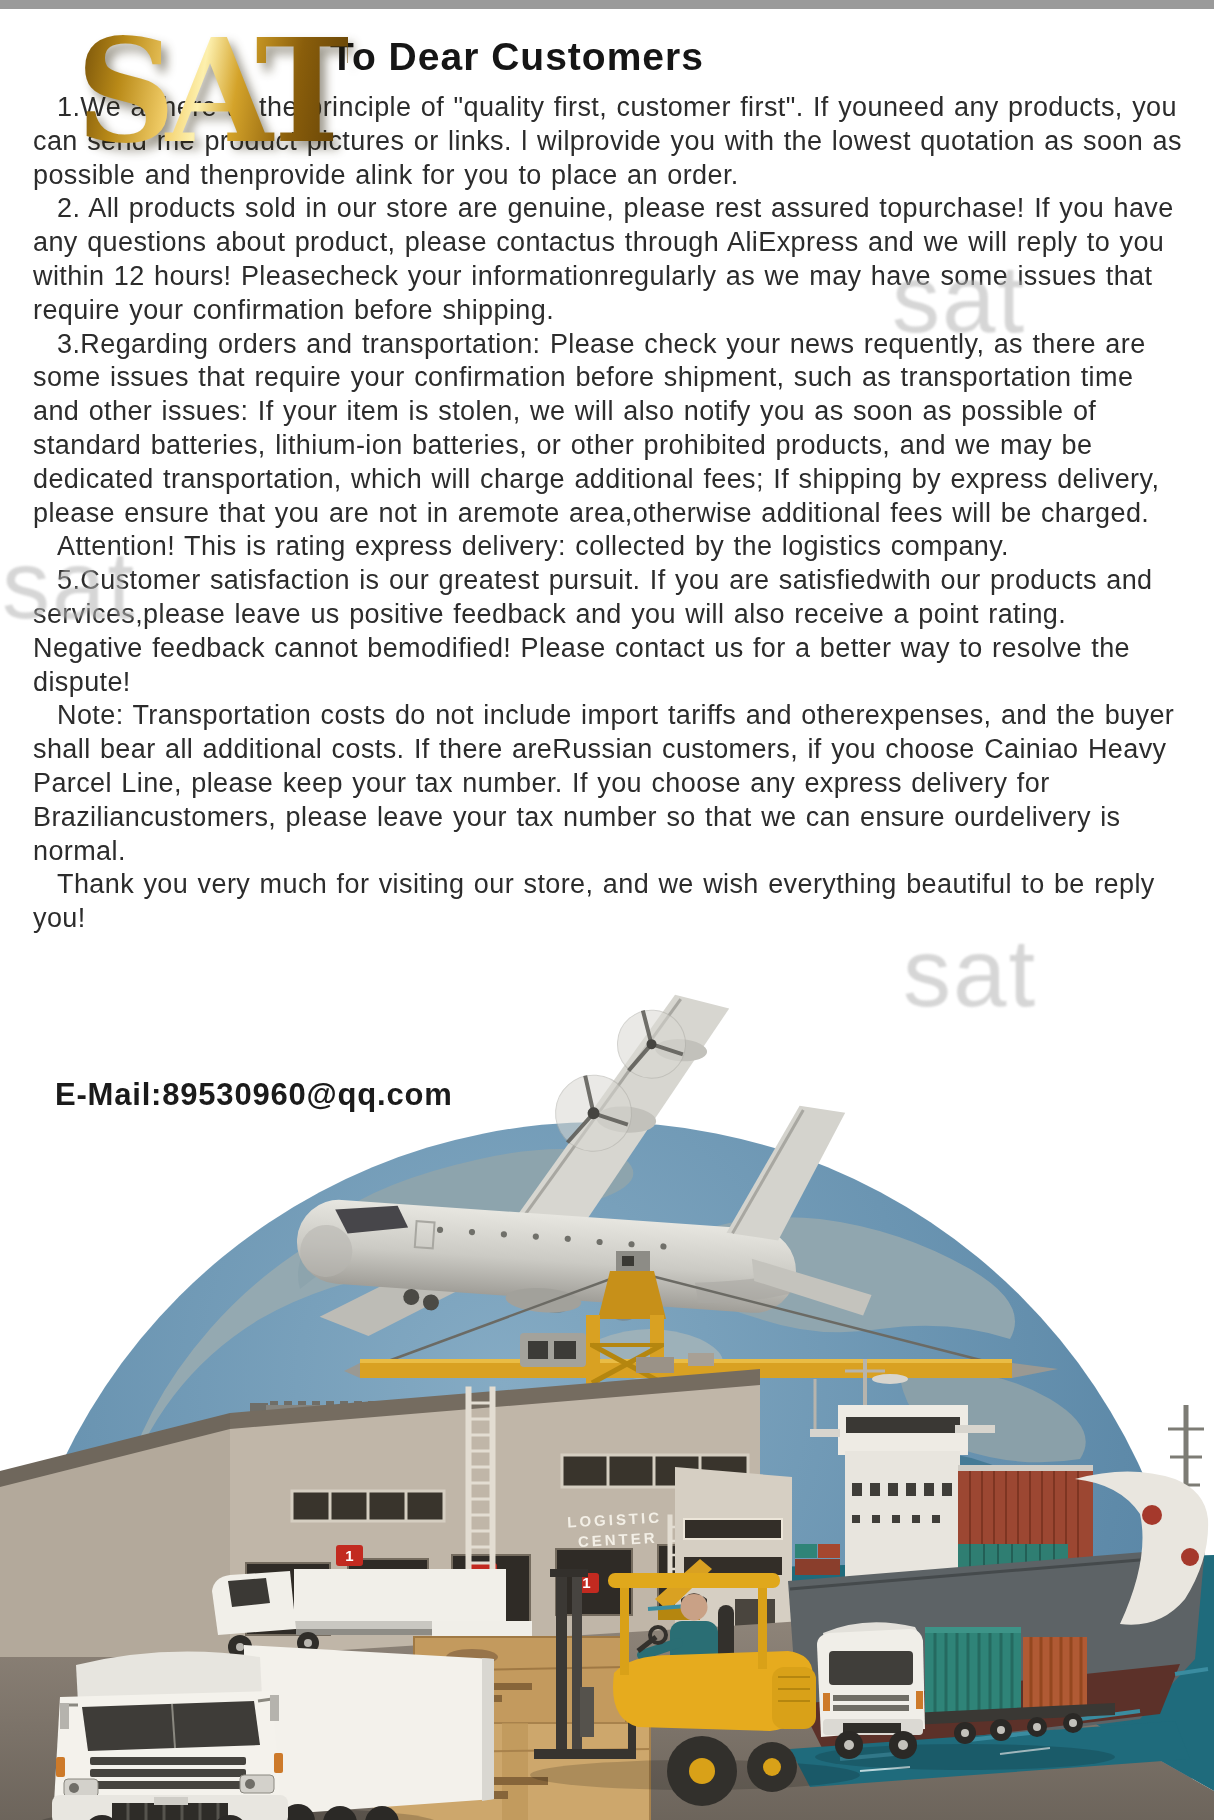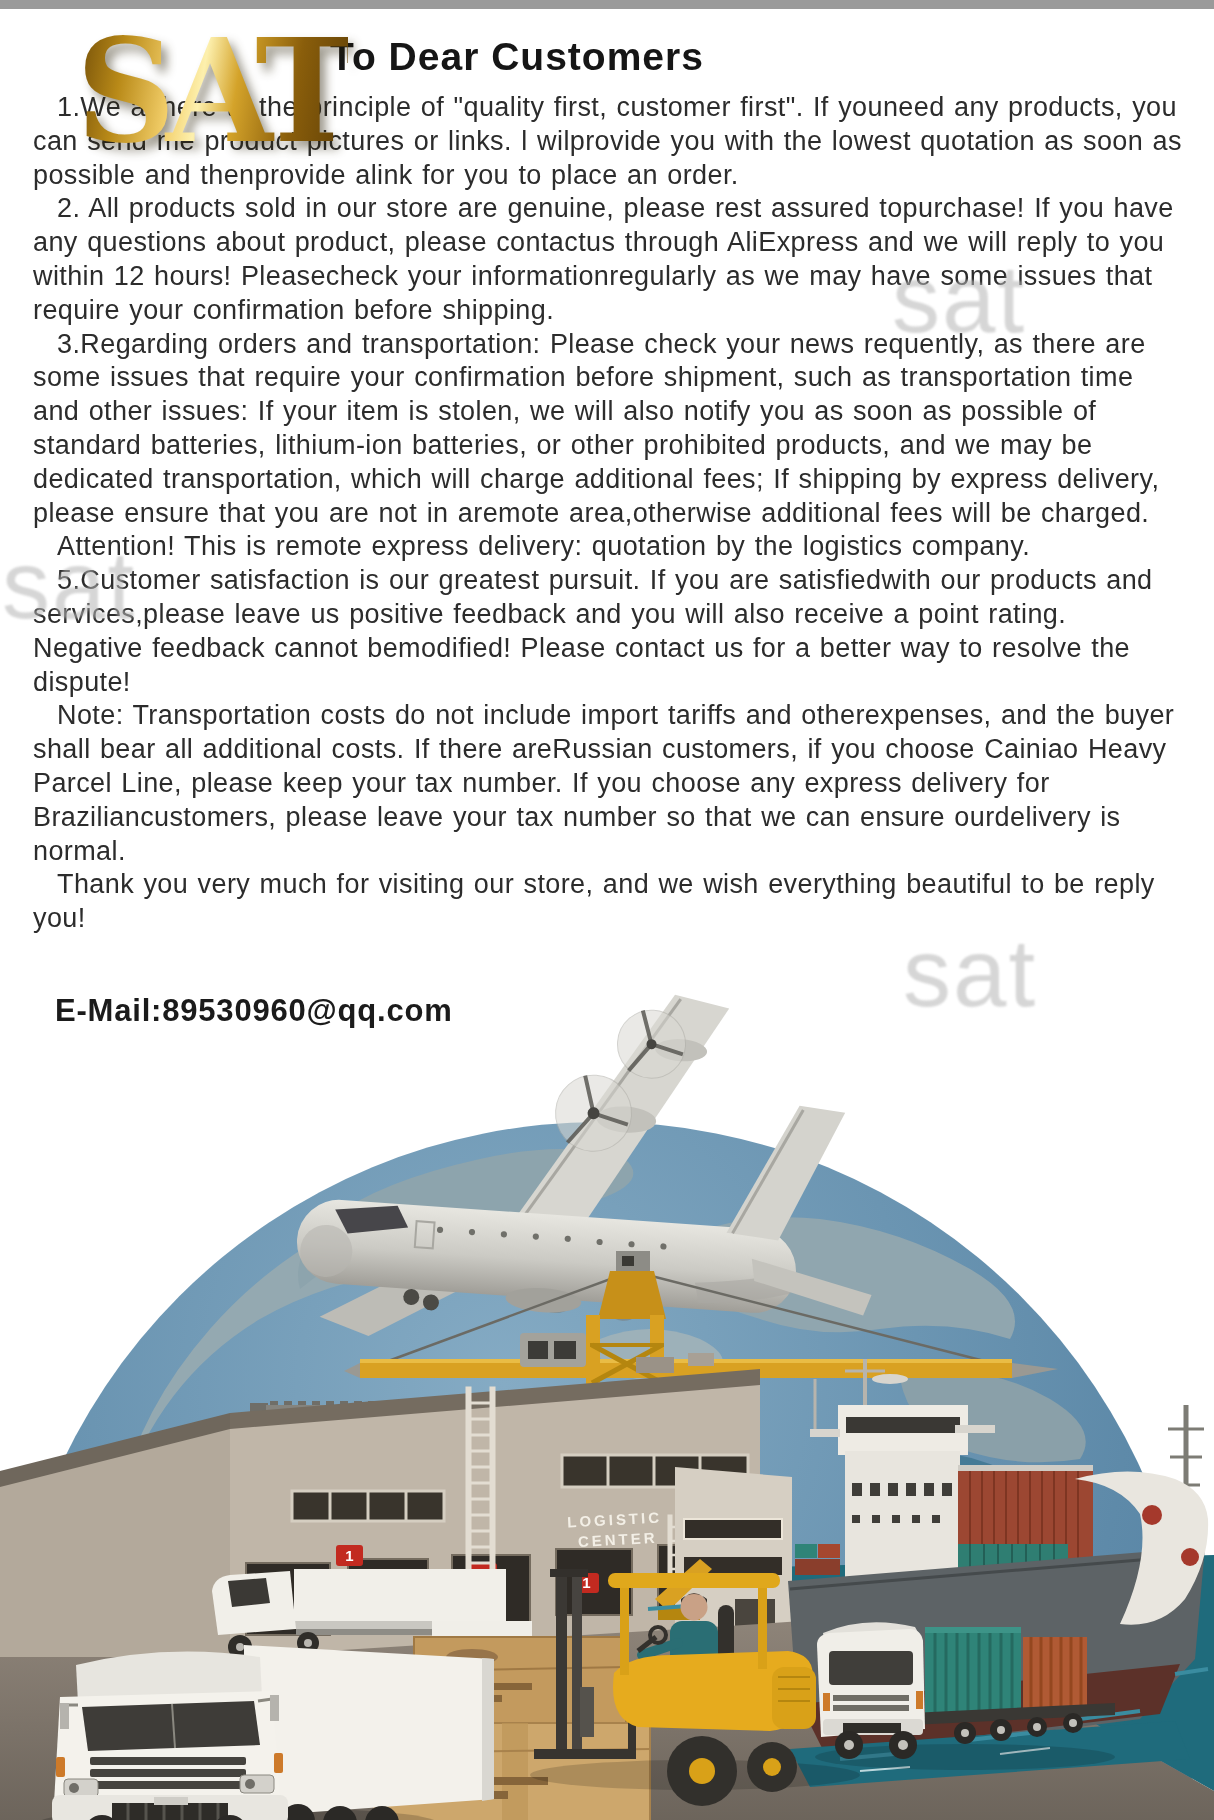--- a/index.html
+++ b/index.html
@@ -12,38 +12,38 @@
         -webkit-background-clip:text;background-clip:text;color:transparent;
         filter:drop-shadow(6px 7px 5px rgba(40,30,5,.45));}
   .title{position:absolute;left:330px;top:26px;margin:0;z-index:2;
         font-size:39px;font-weight:700;letter-spacing:1px;color:#161616;}
   .notice{position:absolute;left:33px;top:82px;width:1152px;z-index:1;}
   .notice p{margin:0;text-indent:24px;font-size:27px;line-height:33.8px;
         letter-spacing:.4px;word-spacing:1.5px;color:#2c2c2c;}
   .wm{position:absolute;z-index:4;font-size:96px;font-weight:400;letter-spacing:2px;
         color:#b5b5b5;opacity:.55;line-height:1;filter:blur(1.2px);pointer-events:none;}
   .wm1{left:892px;top:242px;} .wm2{left:2px;top:528px;} .wm3{left:903px;top:916px;}
-  .contact{position:absolute;left:55px;top:984px;z-index:2;}
+  .contact{position:absolute;left:55px;top:1068px;z-index:2;}
   .contact-line{font-size:31px;font-weight:700;letter-spacing:.8px;color:#1b1b1b;}
   .contact-line + .contact-line{margin-top:29px;}
   .scene{position:absolute;left:0;top:950px;width:1214px;height:870px;z-index:0;}
 </style>
 </head>
 <body>
 
 <div class="page">
 
   <div class="logo-sat">SAT</div>
   <h1 class="title">To Dear Customers</h1>
 
   <div class="notice">
     <p>1.We adhere to the principle of "quality first, customer first". If youneed any products, you can send me product pictures or links. l wilprovide you with the lowest quotation as soon as possible and thenprovide alink for you to place an order.</p>
     <p>2. All products sold in our store are genuine, please rest assured topurchase! If you have any questions about product, please contactus through AliExpress and we will reply to you within 12 hours! Pleasecheck your informationregularly as we may have some issues that require your confirmation before shipping.</p>
     <p>3.Regarding orders and transportation: Please check your news requently, as there are some issues that require your confirmation before shipment, such as transportation time and other issues: If your item is stolen, we will also notify you as soon as possible of standard batteries, lithium-ion batteries, or other prohibited products, and we may be dedicated transportation, which will charge additional fees;  If shipping by express delivery, please ensure that you are not in aremote area,otherwise additional fees will be charged.</p>
-    <p>Attention! This is remote express delivery: quotation by the logistics company.</p>
+    <p>Attention! This is rating express delivery: collected by the logistics company.</p>
     <p>5.Customer satisfaction is our greatest pursuit. If you are satisfiedwith our products and services,please leave us positive feedback and you will also receive a point rating. Negative feedback cannot bemodified! Please contact us for a better way to resolve the dispute!</p>
     <p>Note: Transportation costs do not include import tariffs and otherexpenses, and the buyer shall bear all additional costs. If there areRussian customers, if you choose Cainiao Heavy Parcel Line, please keep your tax number. If you choose any express delivery for Braziliancustomers, please leave your tax number so that we can ensure ourdelivery is normal.</p>
     <p>Thank you very much for visiting our store, and we wish everything beautiful to be reply you!</p>
   </div>
 
   <span class="wm wm1">sat</span>
   <span class="wm wm2">sat</span>
   <span class="wm wm3">sat</span>
 
   <div class="contact">

